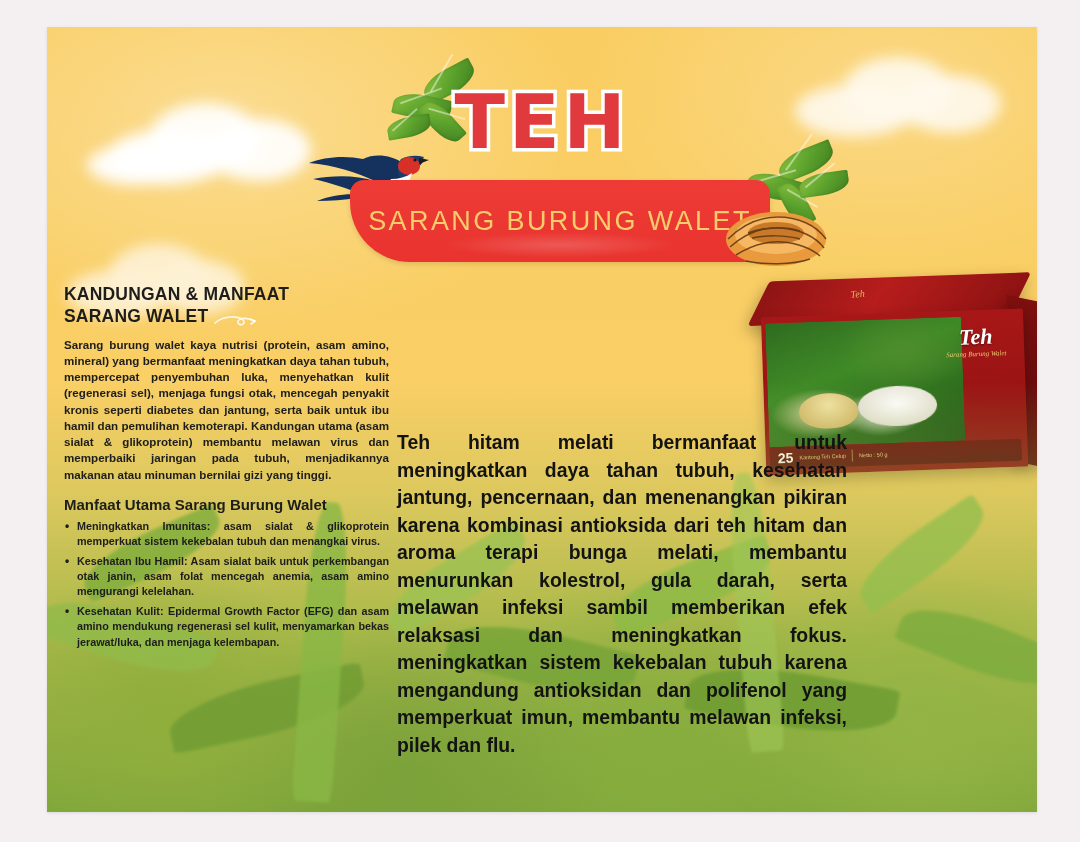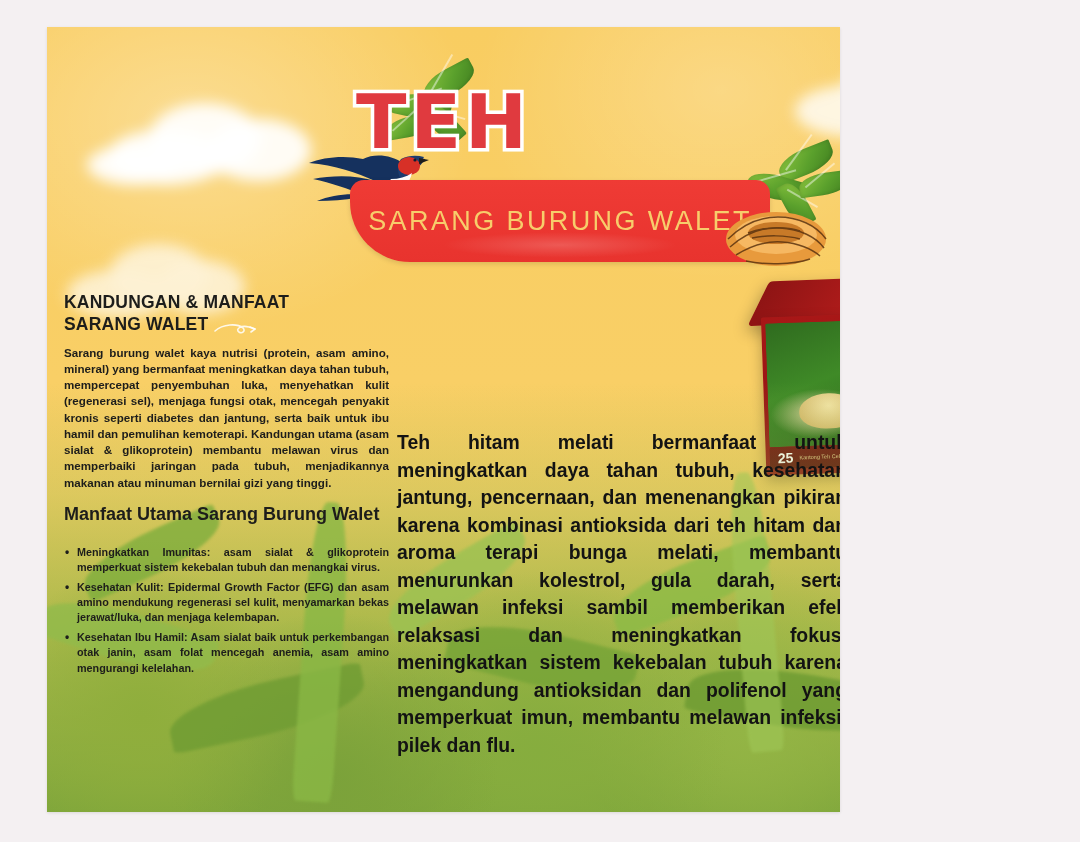--- a/index.html
+++ b/index.html
@@ -7,21 +7,21 @@
   body{
     background:#f4f0f2;
     font-family:"Liberation Sans", sans-serif;
     overflow:hidden;
   }
 
   
   #poster{
     position:absolute;
     left:47px; top:27px;
-    width:793px; height:785px;
+    width:990px; height:785px;
     overflow:hidden;
     background:
       radial-gradient(ellipse 60% 45% at 18% 12%, rgba(255,255,255,.30), rgba(255,255,255,0) 60%),
       radial-gradient(ellipse 50% 40% at 85% 8%,  rgba(255,255,255,.22), rgba(255,255,255,0) 62%),
       linear-gradient(180deg,#f9cd61 0%,#f9cf66 45%,#f8c95c 100%);
     box-shadow:0 1px 3px rgba(0,0,0,.10);
   }
 
   
   .foliage{
@@ -169,37 +169,37 @@
     position:absolute; left:4px; bottom:6px; width:252px; height:22px;
     background:linear-gradient(180deg,#6e0d0d,#580909);
     display:flex; align-items:center; gap:6px; padding-left:8px;
     border-radius:2px;
   }
   .box-bar .qty{ color:#fff; font-size:14px; font-weight:bold; }
   .box-bar .sm{ color:#e2c88a; font-size:5.5px; line-height:1.1; }
   .box-bar .divider{ width:1px; height:12px; background:#c9a86a; opacity:.7; }
 
   
-  #left-col{ position:absolute; left:17px; top:264px; width:325px; }
+  #left-col{ position:absolute; left:17px; top:256px; width:325px; }
   #right-col{ position:absolute; left:350px; top:390px; width:450px; }
 
   .h-left{
     font-size:17.5px; font-weight:bold; color:#1d1d1b; line-height:1.28;
     letter-spacing:.2px;
   }
   .p-left{
     margin-top:9px;
     font-size:11.6px; font-weight:bold; color:#1d1d1b;
     line-height:1.40; text-align:justify;
   }
   .h-sub{
     margin-top:13px;
-    font-size:18px; font-weight:bold; color:#1d1d1b;
-  }
-  ul.bullets{ margin-top:20px; list-style:none; }
+    font-size:15px; font-weight:bold; color:#1d1d1b;
+  }
+  ul.bullets{ margin-top:6px; list-style:none; }
   ul.bullets li{
     position:relative; padding-left:13px; margin-bottom:5px;
     font-size:10.8px; font-weight:bold; color:#1d1d1b;
     line-height:1.40; text-align:justify;
   }
   ul.bullets li::before{
     content:"•"; position:absolute; left:1px; top:-1px; font-size:12px;
   }
 
   .h-right{
@@ -331,22 +331,22 @@
         </svg>
       </span>
     </div>
 
     <div class="p-left">Sarang burung walet kaya nutrisi (protein, asam amino, mineral) yang bermanfaat meningkatkan daya tahan tubuh, mempercepat penyembuhan luka, menyehatkan kulit (regenerasi sel), menjaga fungsi otak, mencegah penyakit kronis seperti diabetes dan jantung, serta baik untuk ibu hamil dan pemulihan kemoterapi. Kandungan utama (asam sialat &amp; glikoprotein) membantu melawan virus dan memperbaiki jaringan pada tubuh, menjadikannya makanan atau minuman bernilai gizi yang tinggi.</div>
 
     <div class="h-sub">Manfaat Utama Sarang Burung Walet</div>
 
     <ul class="bullets">
       <li>Meningkatkan Imunitas: asam sialat &amp; glikoprotein memperkuat sistem kekebalan tubuh dan menangkai virus.</li>
+      <li>Kesehatan Ibu Hamil: Asam sialat baik untuk perkembangan otak janin, asam folat mencegah anemia, asam amino mengurangi kelelahan.</li>
       <li>Kesehatan Kulit: Epidermal Growth Factor (EFG) dan asam amino mendukung regenerasi sel kulit, menyamarkan bekas jerawat/luka, dan menjaga kelembapan.</li>
-      <li>Kesehatan Ibu Hamil: Asam sialat baik untuk perkembangan otak janin, asam folat mencegah anemia, asam amino mengurangi kelelahan.</li>
     </ul>
   </div>
 
   <div id="right-col">
     <div class="p-right">Teh hitam melati bermanfaat untuk meningkatkan daya tahan tubuh, kesehatan jantung, pencernaan, dan menenangkan pikiran karena kombinasi antioksida dari teh hitam dan aroma terapi bunga melati, membantu menurunkan kolestrol, gula darah, serta melawan infeksi sambil memberikan efek relaksasi dan meningkatkan fokus. meningkatkan sistem kekebalan tubuh karena mengandung antioksidan dan polifenol yang memperkuat imun, membantu melawan infeksi, pilek dan flu.</div>
   </div>
 
 </div>
 
 </body></html>

